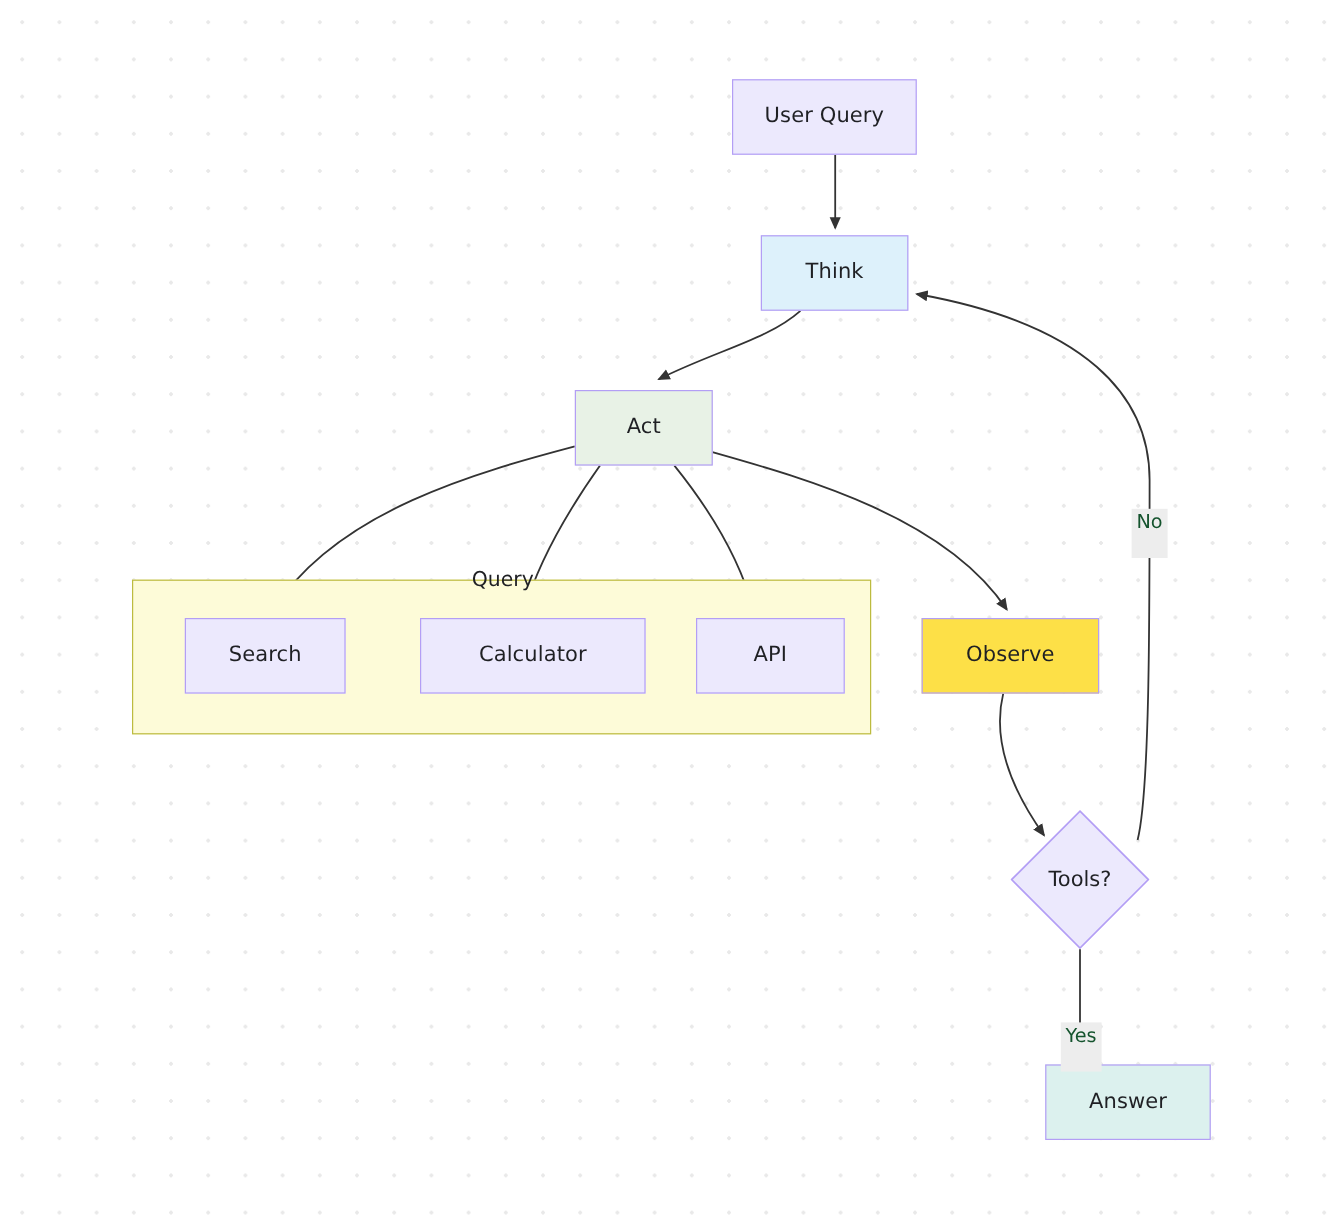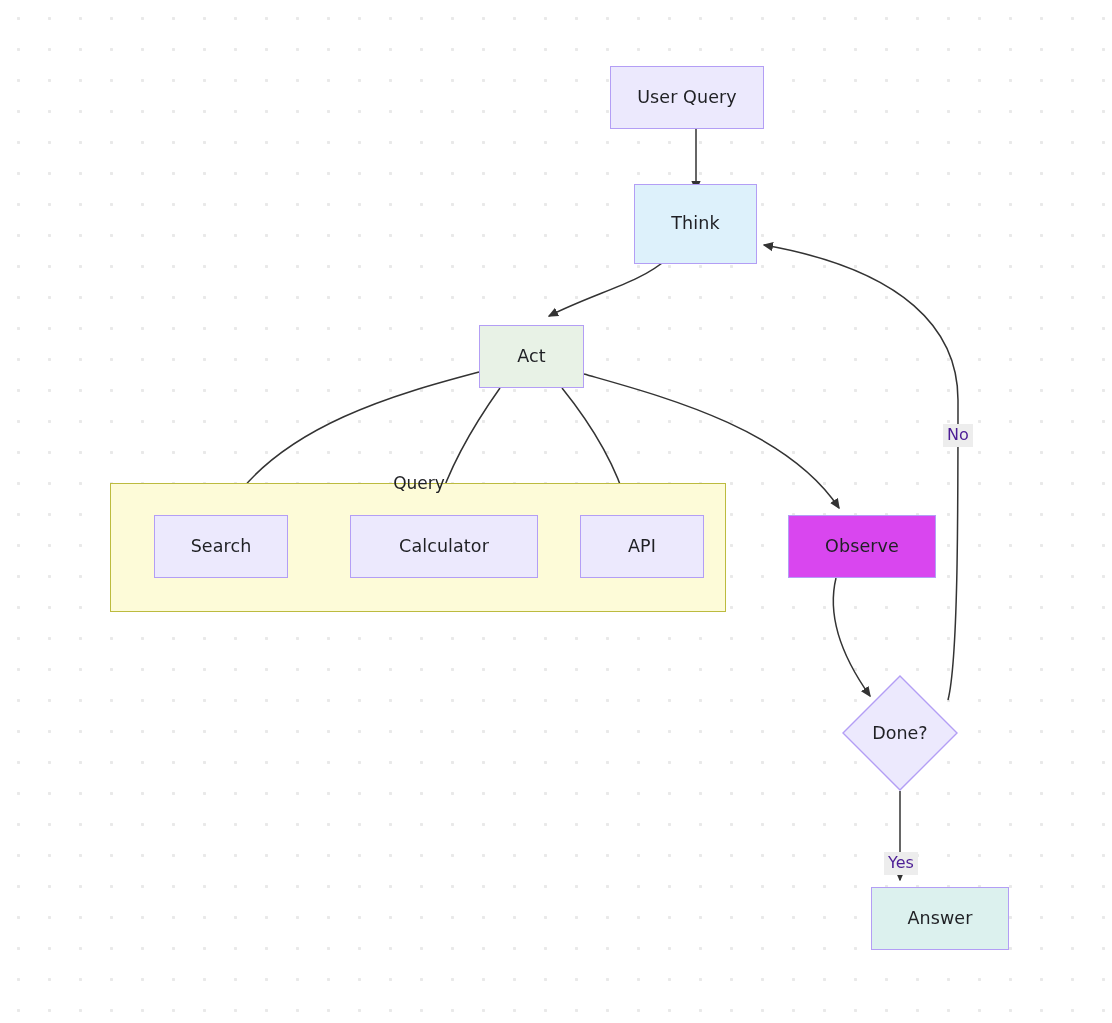--- a/index.html
+++ b/index.html
@@ -41,21 +41,21 @@
     justify-content: center;
     border: 1.3px solid #b39ef5;
     font-size: 17.5px;
     color: #1f2024;
     letter-spacing: 0.1px;
     line-height: 1;
   }
   .node-purple   { background: #ece9fd; }
   .node-blue     { background: #ddf1fb; }
   .node-green    { background: #e8f2e6; }
-  .node-peach    { background: #d946ef; margin-left: 20px; }
+  .node-peach    { background: #fde047; }
   .node-mint     { background: #dcf1ee; }
 
   
   #cluster-tools {
     position: absolute;
     left: 110px;
     top: 483px;
     width: 616px;
     height: 129px;
     box-sizing: border-box;
@@ -97,24 +97,24 @@
     align-items: center;
     justify-content: center;
     font-size: 17.5px;
     color: #1f2024;
   }
 
   
   .edge-label {
     position: absolute;
     background: #ededed;
-    color: #4c1d95;
+    color: #14532d;
     font-size: 16px;
     line-height: 1.15;
-    padding: 2px 4px 3px 4px;
+    padding: 2px 4px 21px 4px;
     white-space: nowrap;
   }
 </style>
 </head>
 <body>
 
 <div id="canvas">
 
   <svg class="edge-layer" viewBox="0 0 1112 1023" width="1112" height="1023">
     <defs>
@@ -146,25 +146,25 @@
   </svg>
 
   <div id="cluster-tools">
     <div id="cluster-tools-label">Query</div>
   </div>
 
   <div class="node node-purple" id="node-user-query" style="left:610px; top:66px; width:154px; height:63px;">
     <span>User Query</span>
   </div>
 
-  <div class="node node-blue" id="node-think" style="left:634px; top:184px; width:123px; height:80px;">
+  <div class="node node-blue" id="node-think" style="left:634px; top:196px; width:123px; height:63px;">
     <span>Think</span>
   </div>
 
-  <div class="node node-green" id="node-act" style="left:479px; top:325px; width:105px; height:63px;">
+  <div class="node node-green" id="node-act" style="left:479px; top:325px; width:115px; height:63px;">
     <span>Act</span>
   </div>
 
   <div class="node node-purple" id="node-search" style="left:154px; top:515px; width:134px; height:63px;">
     <span>Search</span>
   </div>
 
   <div class="node node-purple" id="node-calculator" style="left:350px; top:515px; width:188px; height:63px;">
     <span>Calculator</span>
   </div>
@@ -175,21 +175,21 @@
 
   <div class="node node-peach" id="node-observe" style="left:768px; top:515px; width:148px; height:63px;">
     <span>Observe</span>
   </div>
 
   <div id="node-done">
     <svg class="diamond-shape" viewBox="0 0 116 116" width="116" height="116">
       <polygon points="58,1 115,58 58,115 1,58" fill="#ece9fd" stroke="#b39ef5" stroke-width="1.4"></polygon>
     </svg>
     <div class="diamond-text">
-      <span>Done?</span>
+      <span>Tools?</span>
     </div>
   </div>
 
   <div class="node node-mint" id="node-answer" style="left:831px; top:887px; width:138px; height:63px;margin-left:40px;">
     <span>Answer</span>
   </div>
 
   <div class="edge-label" style="left:884px; top:852px;">Yes</div>
 
   <div class="edge-label" style="left:943px; top:424px;">No</div>

